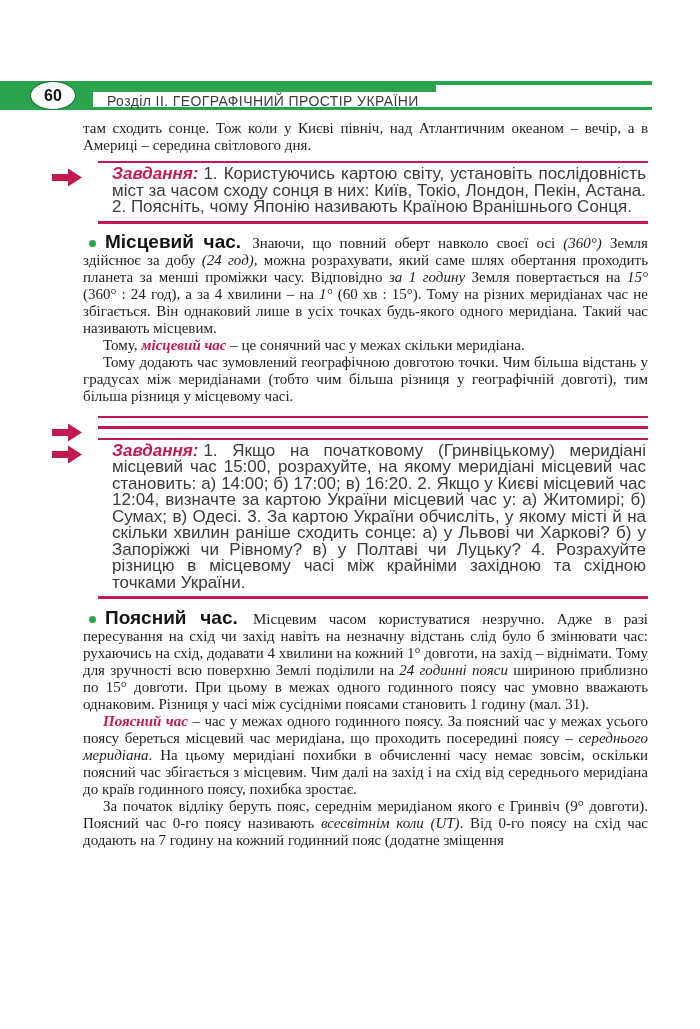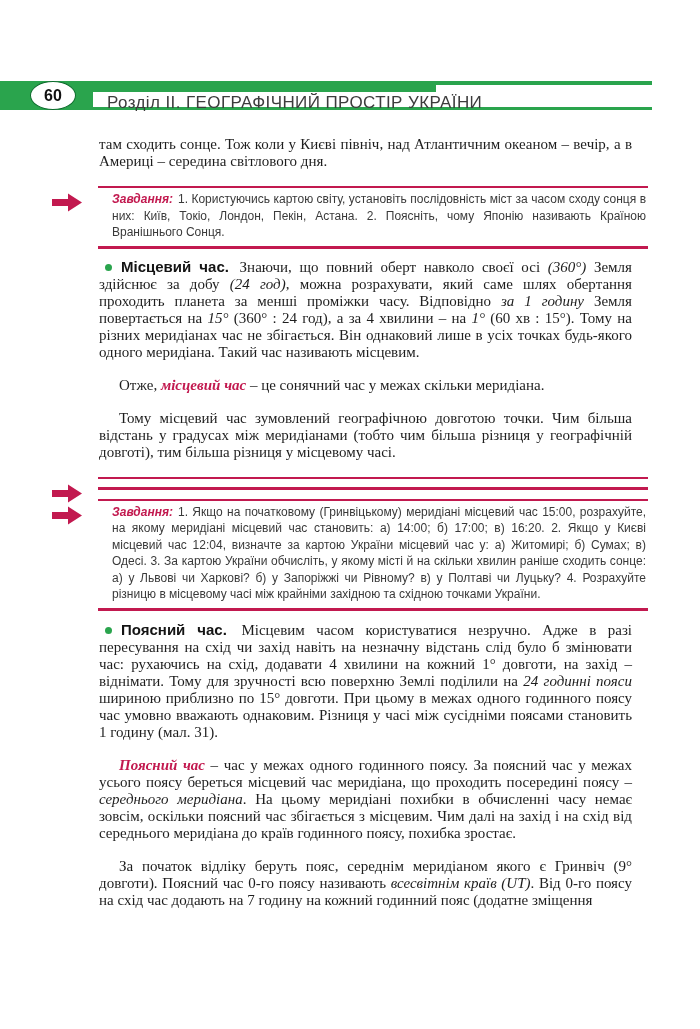--- a/index.html
+++ b/index.html
@@ -9,37 +9,37 @@
   .hdr{position:absolute;top:81px;left:0;width:652px;height:29px;}
   .hdr-band{position:absolute;left:0;right:0;top:0;bottom:0;
             border-top:4px solid var(--green);border-bottom:3px solid var(--green);}
   .hdr-thick{position:absolute;left:88px;top:4px;width:348px;height:7px;background:var(--green);}
   .hdr-left{position:absolute;left:0;top:0;width:93px;height:29px;background:var(--green);
             display:flex;align-items:center;}
   .hdr-ellipse{margin-left:30px;width:44px;height:27px;border-radius:50%;background:#fff;
                border:1px solid #0c6b2c;display:flex;align-items:center;justify-content:center;}
   .hdr-num{font-family:"Liberation Sans",sans-serif;font-weight:bold;font-size:16px;color:#111;}
   .hdr-title{position:absolute;left:107px;top:12px;font-family:"Liberation Sans",sans-serif;
-             font-size:17px;letter-spacing:.4px;color:#3c3c3c;white-space:nowrap;}
+             font-size:14px;letter-spacing:.4px;color:#3c3c3c;white-space:nowrap;}
   
   .content{position:absolute;top:120px;left:83px;width:565px;}
-  p.body{margin:16px;font-size:15px;line-height:17px;text-align:justify;}
+  p.body{margin:0;font-size:15px;line-height:17px;text-align:justify;}
   .indent{text-indent:20px;}
   .seg-p{}
   .seg-i{font-style:italic;}
   .seg-a{color:var(--crimson);font-weight:bold;font-style:italic;font-family:Liberation Serif, serif;}
   
   .bullet{display:inline-block;width:7px;height:7px;border-radius:50%;background:var(--green);
           margin:0 9px 1px 6px;}
-  .sec-title{font-family:"Liberation Sans",sans-serif;font-weight:bold;font-size:15px;
+  .sec-title{font-family:"Liberation Sans",sans-serif;font-weight:bold;font-size:19px;
              color:#141414;margin-right:3px;}
   
   .task{position:relative;margin:7px 0 9px 15px;padding:3px 2px 5px 14px;
         border-top:2px solid var(--crimson);border-bottom:3px solid var(--crimson);}
-  .task-text{margin:0;font-family:"Liberation Sans",sans-serif;font-size:12px;line-height:16.5px;
+  .task-text{margin:0;font-family:"Liberation Sans",sans-serif;font-size:17px;line-height:16.5px;
              text-align:justify;color:#3a3a3a;}
   .task-label{color:var(--crimson);font-style:italic;font-weight:bold;
               font-family:"Liberation Sans",sans-serif;margin-right:5px;}
   .task-arrow{position:absolute;left:-47px;top:3px;width:33px;height:23px;}
 </style>
 </head>
 <body>
 
 <div class="page">
 
@@ -62,23 +62,23 @@
       <span class="task-arrow">
         <svg width="33" height="23" viewBox="0 0 33 23">
             <path d="M1 8 h16 V2.5 L31 11.5 L17 20.5 V15 H1 z" fill="#c2194f"></path>
           </svg>
       </span>
       <p class="task-text"><span class="task-label">Завдання:</span><span><span class="seg-p">1. Користуючись картою світу, установіть послідовність міст за часом сходу сонця в них: Київ, Токіо, Лондон, Пекін, Астана. 2. Поясніть, чому Японію називають Країною Вранішнього Сонця.</span></span></p>
     </section>
 
     <p class="body" style="margin-top:9px"><span class="bullet"></span><span class="sec-title">Місцевий час.</span> <span><span class="seg-p">Знаючи, що повний оберт навколо своєї осі </span><span class="seg-i">(360°)</span><span class="seg-p"> Земля здійснює за добу </span><span class="seg-i">(24 год)</span><span class="seg-p">, можна розрахувати, який саме шлях обертання проходить планета за менші проміжки часу. Відповідно </span><span class="seg-i">за 1 годину</span><span class="seg-p"> Земля повертається на </span><span class="seg-i">15°</span><span class="seg-p"> (360° : 24 год), а за 4 хвилини – на </span><span class="seg-i">1°</span><span class="seg-p"> (60 хв : 15°). Тому на різних меридіанах час не збігається. Він однаковий лише в усіх точках будь-якого одного меридіана. Такий час називають місцевим.</span></span></p>
 
-    <p class="body indent"><span class="seg-p">Отже, </span><span class="seg-a">місцевий час</span><span class="seg-p"> – це сонячний час у межах скільки меридіана.</span></p>
+    <p class="body indent"><span class="seg-p">Тому, </span><span class="seg-a">місцевий час</span><span class="seg-p"> – це сонячний час у межах скільки меридіана.</span></p>
 
-    <p class="body indent"><span class="seg-p">Тому місцевий час зумовлений географічною довготою точки. Чим більша відстань у градусах між меридіанами (тобто чим більша різниця у географічній довготі), тим більша різниця у місцевому часі.</span></p>
+    <p class="body indent"><span class="seg-p">Тому додають час зумовлений географічною довготою точки. Чим більша відстань у градусах між меридіанами (тобто чим більша різниця у географічній довготі), тим більша різниця у місцевому часі.</span></p>
 
     <section class="task" style="margin-top:11px">
       <span class="task-arrow">
         <svg width="33" height="23" viewBox="0 0 33 23">
             <path d="M1 8 h16 V2.5 L31 11.5 L17 20.5 V15 H1 z" fill="#c2194f"></path>
           </svg>
       </span>
     </section>
 
 
@@ -88,16 +88,16 @@
             <path d="M1 8 h16 V2.5 L31 11.5 L17 20.5 V15 H1 z" fill="#c2194f"></path>
           </svg>
       </span>
       <p class="task-text"><span class="task-label">Завдання:</span><span><span class="seg-p">1. Якщо на початковому (Гринвіцькому) меридіані місцевий час 15:00, розрахуйте, на якому меридіані місцевий час становить: а) 14:00; б) 17:00; в) 16:20. 2. Якщо у Києві місцевий час 12:04, визначте за картою України місцевий час у: а) Житомирі; б) Сумах; в) Одесі. 3. За картою України обчисліть, у якому місті й на скільки хвилин раніше сходить сонце: а) у Львові чи Харкові? б) у Запоріжжі чи Рівному? в) у Полтаві чи Луцьку? 4. Розрахуйте різницю в місцевому часі між крайніми західною та східною точками України.</span></span></p>
     </section>
 
     <p class="body" style="margin-top:10px"><span class="bullet"></span><span class="sec-title">Поясний час.</span> <span><span class="seg-p">Місцевим часом користуватися незручно. Адже в разі пересування на схід чи захід навіть на незначну відстань слід було б змінювати час: рухаючись на схід, додавати 4 хвилини на кожний 1° довготи, на захід – віднімати. Тому для зручності всю поверхню Землі поділили на </span><span class="seg-i">24 годинні пояси</span><span class="seg-p"> шириною приблизно по 15° довготи. При цьому в межах одного годинного поясу час умовно вважають однаковим. Різниця у часі між сусідніми поясами становить 1 годину (мал. 31).</span></span></p>
 
     <p class="body indent"><span class="seg-a">Поясний час</span><span class="seg-p"> – час у межах одного годинного поясу. За поясний час у межах усього поясу береться місцевий час меридіана, що проходить посередині поясу – </span><span class="seg-i">середнього меридіана</span><span class="seg-p">. На цьому меридіані похибки в обчисленні часу немає зовсім, оскільки поясний час збігається з місцевим. Чим далі на захід і на схід від середнього меридіана до країв годинного поясу, похибка зростає.</span></p>
 
-    <p class="body indent"><span class="seg-p">За початок відліку беруть пояс, середнім меридіаном якого є Гринвіч (9° довготи). Поясний час 0-го поясу називають </span><span class="seg-i">всесвітнім країв (UT)</span><span class="seg-p">. Від 0-го поясу на схід час додають на 7 годину на кожний годинний пояс (додатне зміщення</span></p>
+    <p class="body indent"><span class="seg-p">За початок відліку беруть пояс, середнім меридіаном якого є Гринвіч (9° довготи). Поясний час 0-го поясу називають </span><span class="seg-i">всесвітнім коли (UT)</span><span class="seg-p">. Від 0-го поясу на схід час додають на 7 годину на кожний годинний пояс (додатне зміщення</span></p>
 
   </main>
 </div>
 
 </body></html>

